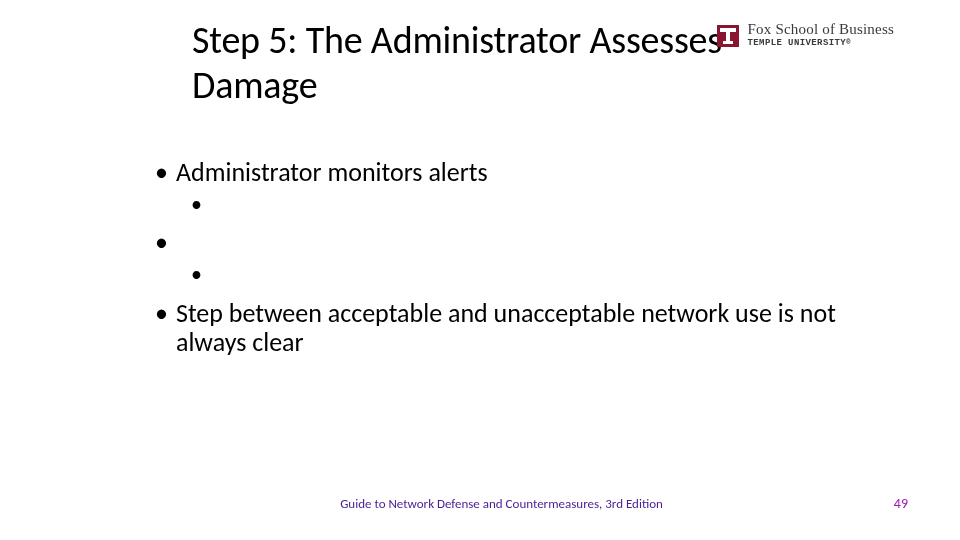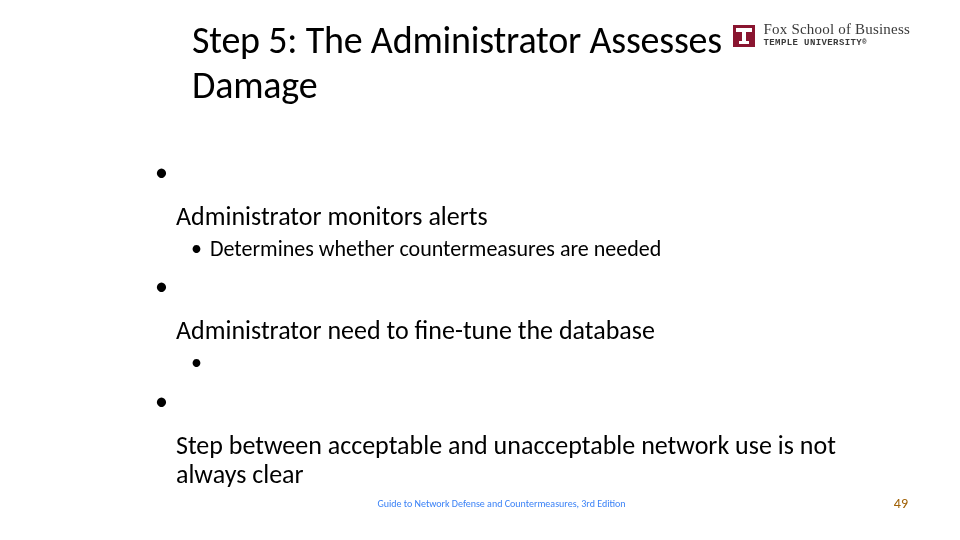--- a/index.html
+++ b/index.html
@@ -11,21 +11,21 @@
     top: 18px;
     width: 600px;
     font-size: 38px;
     font-weight: 400;
     line-height: 1.18;
     letter-spacing: -0.2px;
     margin-left: 25px;
   }
   .logo {
     position: absolute;
-    right: 50px;
+    right: 66px;
     top: 22px;
     display: flex;
     align-items: flex-start;
     gap: 6px;
   }
   .logo-mark {
     width: 28px; height: 28px;
     position: relative;
   }
   .logo-mark svg { width: 28px; height: 28px; display:block; }
@@ -37,42 +37,42 @@
   .content {
     position: absolute;
     left: 155px;
     top: 148px;
     width: 720px;
   }
   ul { list-style: none; }
   .l1 { margin: 0 0 4px 0; }
   .l1-row { display:flex; align-items:flex-start; margin: 10px 0 2px 0; }
   .l1-bullet { font-size: 26px; line-height: 1.15; margin-right: 8px; }
-  .l1-text { font-size: 26px; line-height: 1.15; margin-top: 44px; }
+  .l1-text { font-size: 26px; line-height: 1.15; }
   .l2-row { display:flex; align-items:flex-start; margin: 4px 0 6px 36px; }
   .l2-bullet { font-size: 22px; line-height: 1.2; margin-right: 8px; }
   .l2-text { font-size: 22px; line-height: 1.2; }
 
   .footer {
     position: absolute;
     bottom: 28px;
     left: 0;
     width: 960px;
     display: flex;
     justify-content: space-between;
     align-items: center;
     padding: 0 52px 0 0;
   }
   .footer-center {
     position:absolute; left:0; right:0; text-align:center;
-    font-size: 10px; color: #3b82f6; padding-left: 43px;
+    font-size: 13px; color: #4c1d95; padding-left: 43px;
   }
   .footer-right {
     margin-left:auto;
-    font-size: 14px; color: #a16207;
+    font-size: 14px; color: #a21caf;
   }
 </style>
 </head>
 <body>
 
 <div class="slide">
 
   <div class="title">Step 5: The Administrator Assesses Damage</div>
 
   <div class="logo">
@@ -94,28 +94,26 @@
 
   <div class="content">
     <ul>
       <li class="l1">
         <div class="l1-row">
           <span class="l1-bullet">•</span>
           <span class="l1-text">Administrator monitors alerts</span>
         </div>
         <div class="l2-row">
           <span class="l2-bullet">•</span>
-          <span class="l2-text">Determines whether countermeasures are needed</span>
         </div>
       </li>
 
       <li class="l1">
         <div class="l1-row">
           <span class="l1-bullet">•</span>
-          <span class="l1-text">Administrator need to fine-tune the database</span>
         </div>
         <div class="l2-row">
           <span class="l2-bullet">•</span>
         </div>
       </li>
 
       <li class="l1">
         <div class="l1-row">
           <span class="l1-bullet">•</span>
           <span class="l1-text">Step between acceptable and unacceptable network use is not always clear</span>

